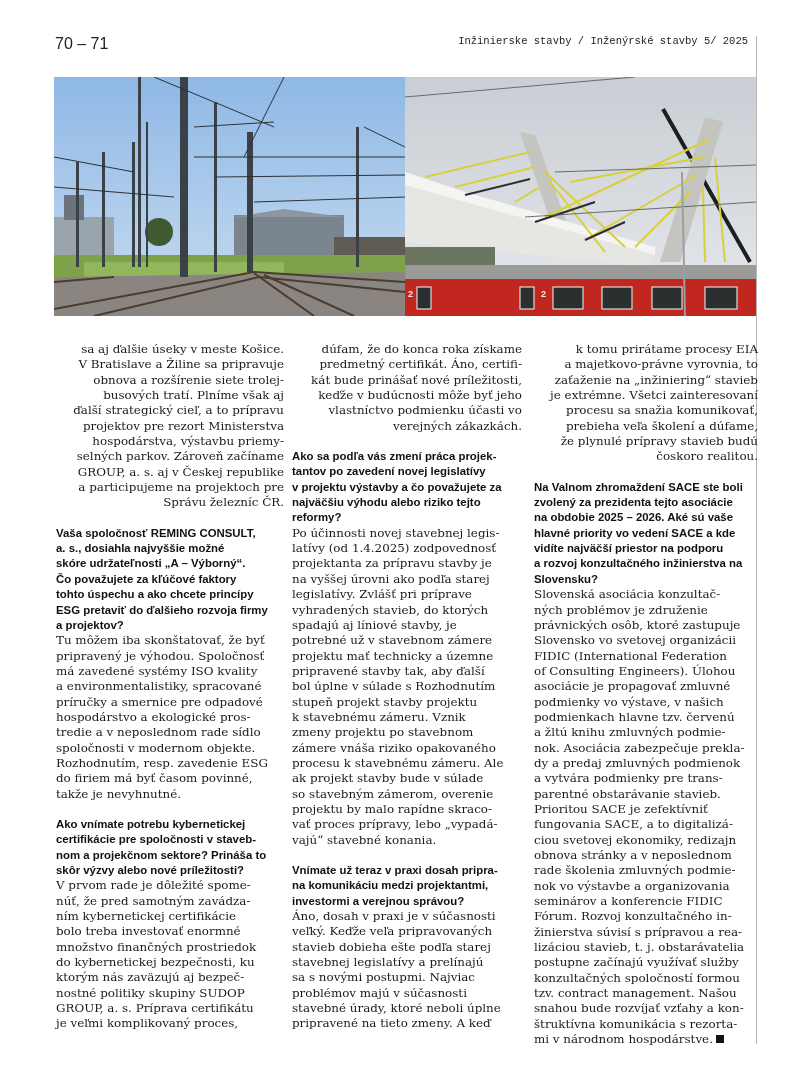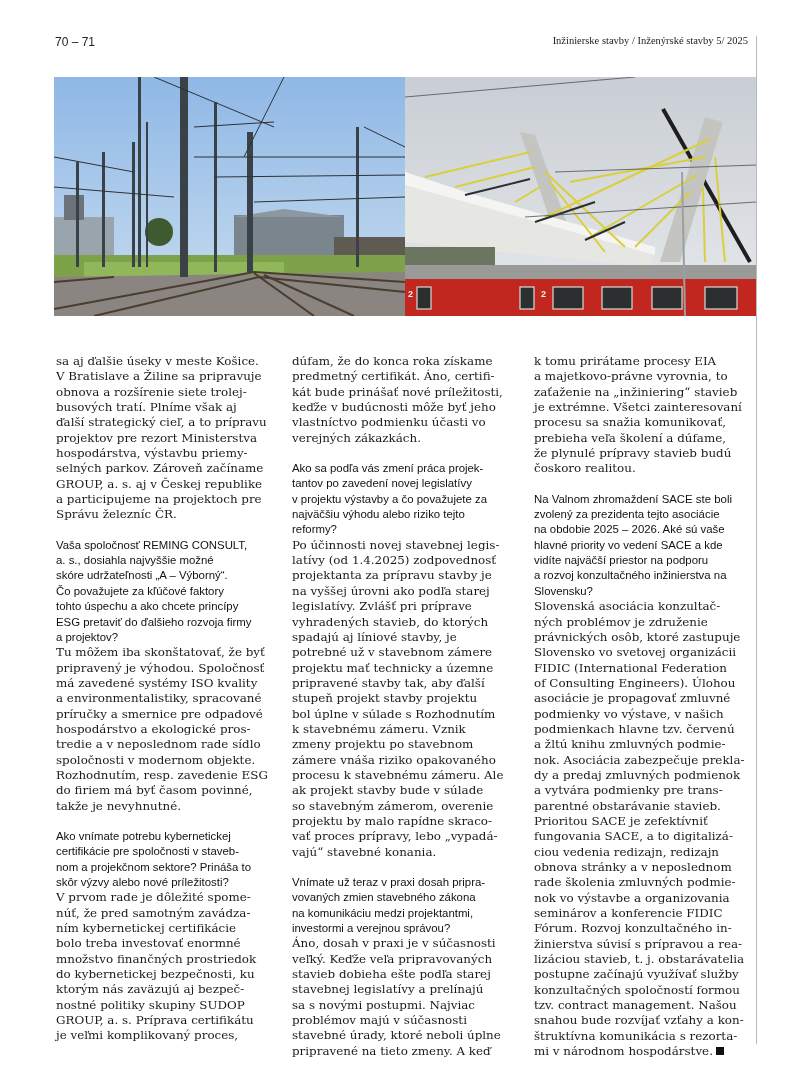--- a/index.html
+++ b/index.html
@@ -1,36 +1,36 @@
 <!DOCTYPE html>
 <html><head>
 <meta charset="utf-8">
 <style>
   * { box-sizing: border-box; margin: 0; padding: 0; }
   html, body { width: 794px; height: 1077px; background: #ffffff; overflow: hidden; }
   body { position: relative; font-family: "DejaVu Serif", serif; color: #1a1a1a; }
 
-  .header-left { position: absolute; left: 55px; top: 35px; font-family: "Liberation Sans", sans-serif; font-size: 12px; color: #222; }
-  .header-right { position: absolute; right: 46px; top: 35px; font-family: Liberation Serif, serif; font-size: 10.5px; color: #222; white-space: nowrap; }
+  .header-left { position: absolute; left: 55px; top: 35px; font-family: "Liberation Sans", sans-serif; font-size: 16px; color: #222; }
+  .header-right { position: absolute; right: 46px; top: 35px; font-family: Liberation Mono, monospace; font-size: 10.5px; color: #222; white-space: nowrap; }
   .vrule { position: absolute; left: 756px; top: 36px; width: 1px; height: 1008px; background: #b8b8b8; }
 
   .photos { position: absolute; left: 54px; top: 77px; width: 702px; height: 239px; display: flex; }
   .photo { position: relative; height: 100%; overflow: hidden; }
   .photo-left { width: 351px; }
   .photo-right { width: 351px; }
   .photo svg { display: block; width: 100%; height: 100%; }
 
   .col { position: absolute; top: 338px; font-size: 11.9px; line-height: 15.35px; }
   .col-1 { left: 56px; width: 228px; }
   .col-2 { left: 292px; width: 230px; }
   .col-3 { left: 534px; width: 224px; }
 
   .col p { margin: 0; }
-  .col .q { font-family: "Liberation Sans", sans-serif; font-weight: normal; font-size: 11.4px; line-height: 15.35px; color: #111; margin-top: 15px; }
-  .col .lead { margin-top: 16px; }
+  .col .q { font-family: "Liberation Sans", sans-serif; font-weight: bold; font-size: 11.4px; line-height: 15.35px; color: #111; margin-top: 15px; }
+  .col .lead { margin-top: 4px; text-align: right; }
   .line { display: block; white-space: nowrap; }
   .endmark { display: inline-block; width: 8px; height: 8px; background: #111; margin-left: 3px; vertical-align: 0px; }
 </style>
 </head>
 <body>
 
 <div class="header-left">70 – 71</div>
 <div class="header-right">Inžinierske stavby / Inženýrské stavby  5/ 2025</div>
 <div class="vrule"></div>
 
@@ -232,35 +232,34 @@
     <span class="line">Po účinnosti novej stavebnej legis-</span>
     <span class="line">latívy (od 1.4.2025) zodpovednosť</span>
     <span class="line">projektanta za prípravu stavby je</span>
     <span class="line">na vyššej úrovni ako podľa starej</span>
     <span class="line">legislatívy. Zvlášť pri príprave</span>
     <span class="line">vyhradených stavieb, do ktorých</span>
     <span class="line">spadajú aj líniové stavby, je</span>
     <span class="line">potrebné už v stavebnom zámere</span>
     <span class="line">projektu mať technicky a územne</span>
     <span class="line">pripravené stavby tak, aby ďalší</span>
+    <span class="line">bol úplne v súlade s Rozhodnutím</span>
     <span class="line">stupeň projekt stavby projektu</span>
-    <span class="line">bol úplne v súlade s Rozhodnutím</span>
     <span class="line">k stavebnému zámeru. Vznik</span>
     <span class="line">zmeny projektu po stavebnom</span>
     <span class="line">zámere vnáša riziko opakovaného</span>
     <span class="line">procesu k stavebnému zámeru. Ale</span>
     <span class="line">ak projekt stavby bude v súlade</span>
     <span class="line">so stavebným zámerom, overenie</span>
     <span class="line">projektu by malo rapídne skraco-</span>
     <span class="line">vať proces prípravy, lebo „vypadá-</span>
     <span class="line">vajú“ stavebné konania.</span>
   </p>
   <p class="q">
     <span class="line">Vnímate už teraz v praxi dosah pripra-</span>
-    <span class="line">vovaných zmien stavebného zákona</span>
     <span class="line">na komunikáciu medzi projektantmi,</span>
     <span class="line">investormi a verejnou správou?</span>
   </p>
   <p>
     <span class="line">Áno, dosah v praxi je v súčasnosti</span>
     <span class="line">veľký. Keďže veľa pripravovaných</span>
     <span class="line">stavieb dobieha ešte podľa starej</span>
     <span class="line">stavebnej legislatívy a prelínajú</span>
     <span class="line">sa s novými postupmi. Najviac</span>
     <span class="line">problémov majú v súčasnosti</span>
@@ -299,21 +298,21 @@
     <span class="line">asociácie je propagovať zmluvné</span>
     <span class="line">podmienky vo výstave, v našich</span>
     <span class="line">podmienkach hlavne tzv. červenú</span>
     <span class="line">a žltú knihu zmluvných podmie-</span>
     <span class="line">nok. Asociácia zabezpečuje prekla-</span>
     <span class="line">dy a predaj zmluvných podmienok</span>
     <span class="line">a vytvára podmienky pre trans-</span>
     <span class="line">parentné obstarávanie stavieb.</span>
     <span class="line">Prioritou SACE je  zefektívniť</span>
     <span class="line">fungovania SACE, a to digitalizá-</span>
-    <span class="line">ciou vedenia redizajn, redizajn</span>
+    <span class="line">ciou svetovej ekonomiky, redizajn</span>
     <span class="line">obnova stránky a v neposlednom</span>
     <span class="line">rade školenia zmluvných podmie-</span>
     <span class="line">nok vo výstavbe a organizovania</span>
     <span class="line">seminárov a konferencie FIDIC</span>
     <span class="line">Fórum. Rozvoj konzultačného in-</span>
     <span class="line">žinierstva súvisí s prípravou a rea-</span>
     <span class="line">lizáciou stavieb, t. j. obstarávatelia</span>
     <span class="line">postupne začínajú využívať služby</span>
     <span class="line">konzultačných spoločností formou</span>
     <span class="line">tzv. contract management. Našou</span>

